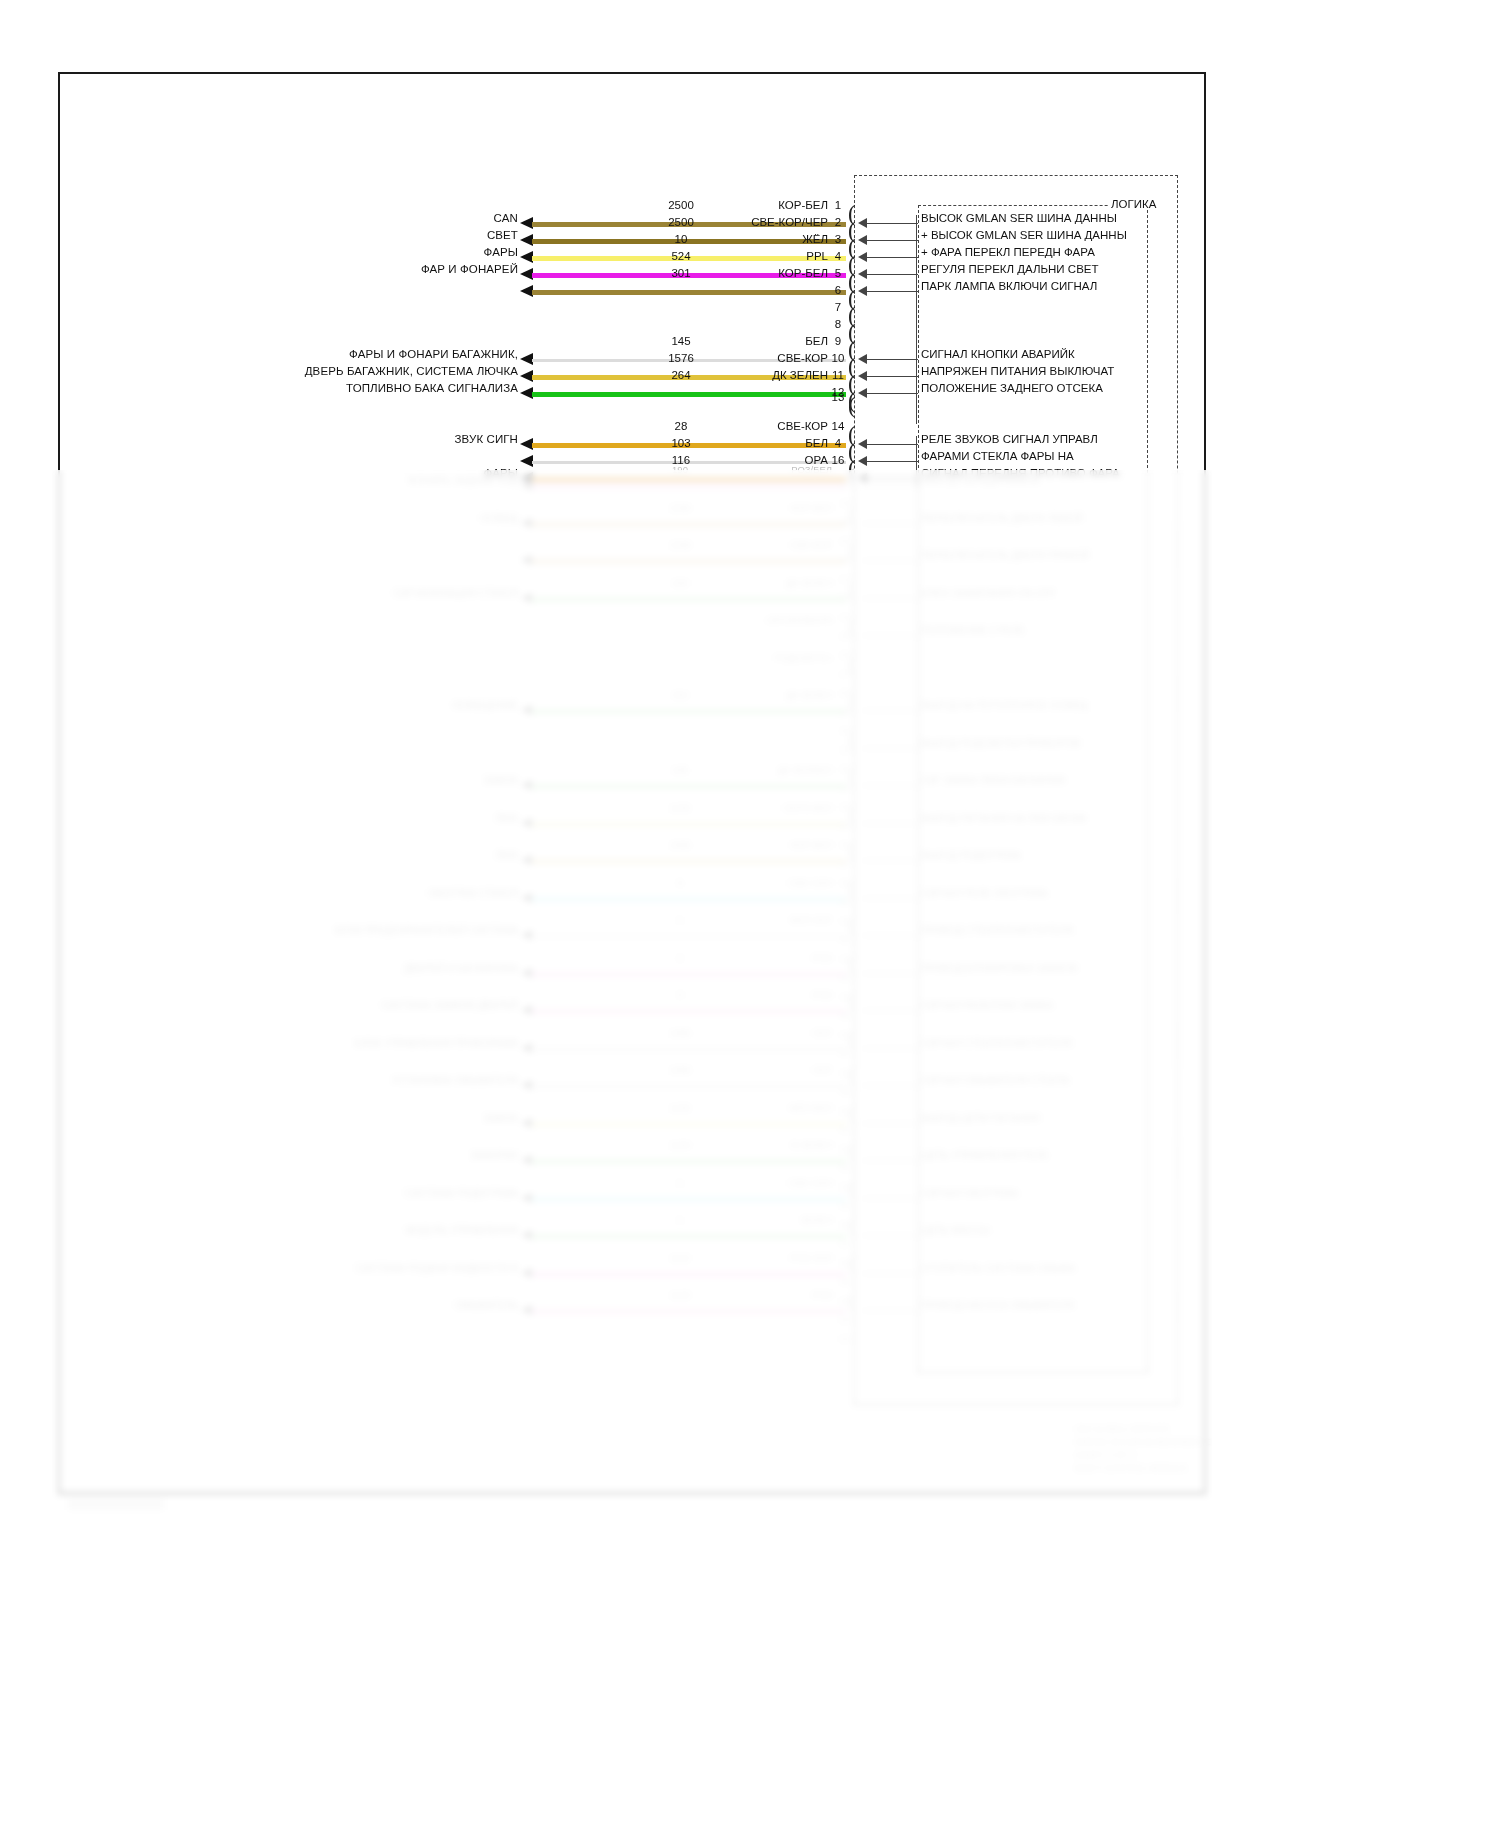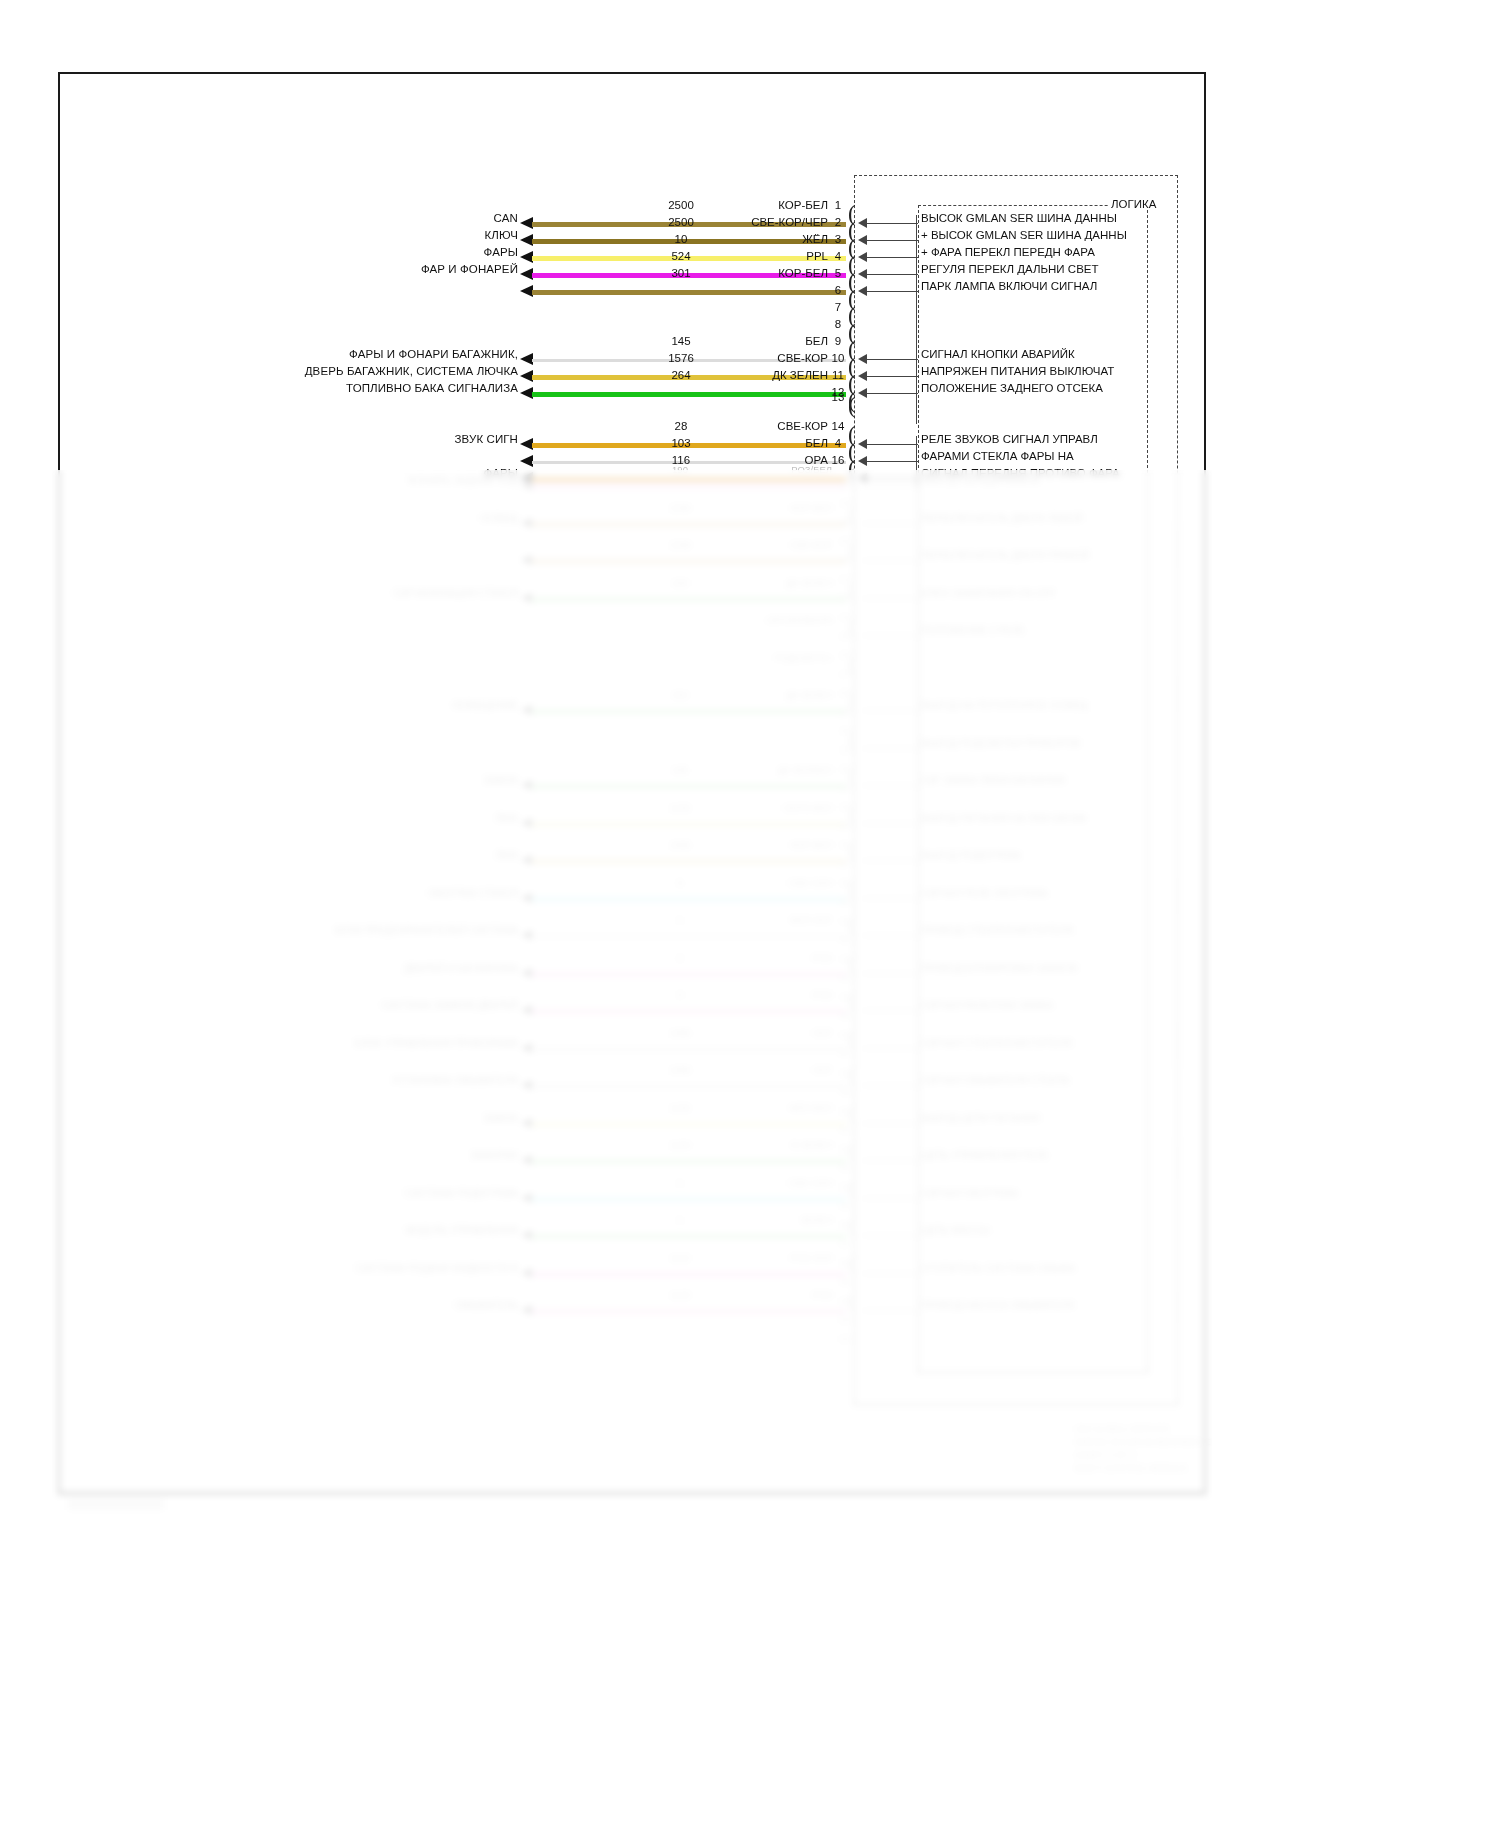--- a/index.html
+++ b/index.html
@@ -273,21 +273,21 @@
         <span class="wire-num">2500</span>
         <span class="wire-color">КОР-БЕЛ</span>
         <span class="pin-num">1</span>
         <span class="brace">(</span>
         <span class="pin-arrow-head"></span>
         <span class="pin-arrow-line"></span>
         <span class="pin-tick"></span>
         <span class="right-label">ВЫСОК GMLAN SER ШИНА ДАННЫ</span>
       </div>
       <div class="row" style="top: 233px;">
-        <span class="left-label">КЛЮЧ</span>
+        <span class="left-label">СВЕТ</span>
         <span class="arrow"></span>
         <span class="wire" style="background:#8a7422;"></span>
         <span class="wire-num">2500</span>
         <span class="wire-color">СВЕ-КОР/ЧЕР</span>
         <span class="pin-num">2</span>
         <span class="brace">(</span>
         <span class="pin-arrow-head"></span>
         <span class="pin-arrow-line"></span>
         <span class="pin-tick"></span>
         <span class="right-label">+ ВЫСОК GMLAN SER ШИНА ДАННЫ</span>

